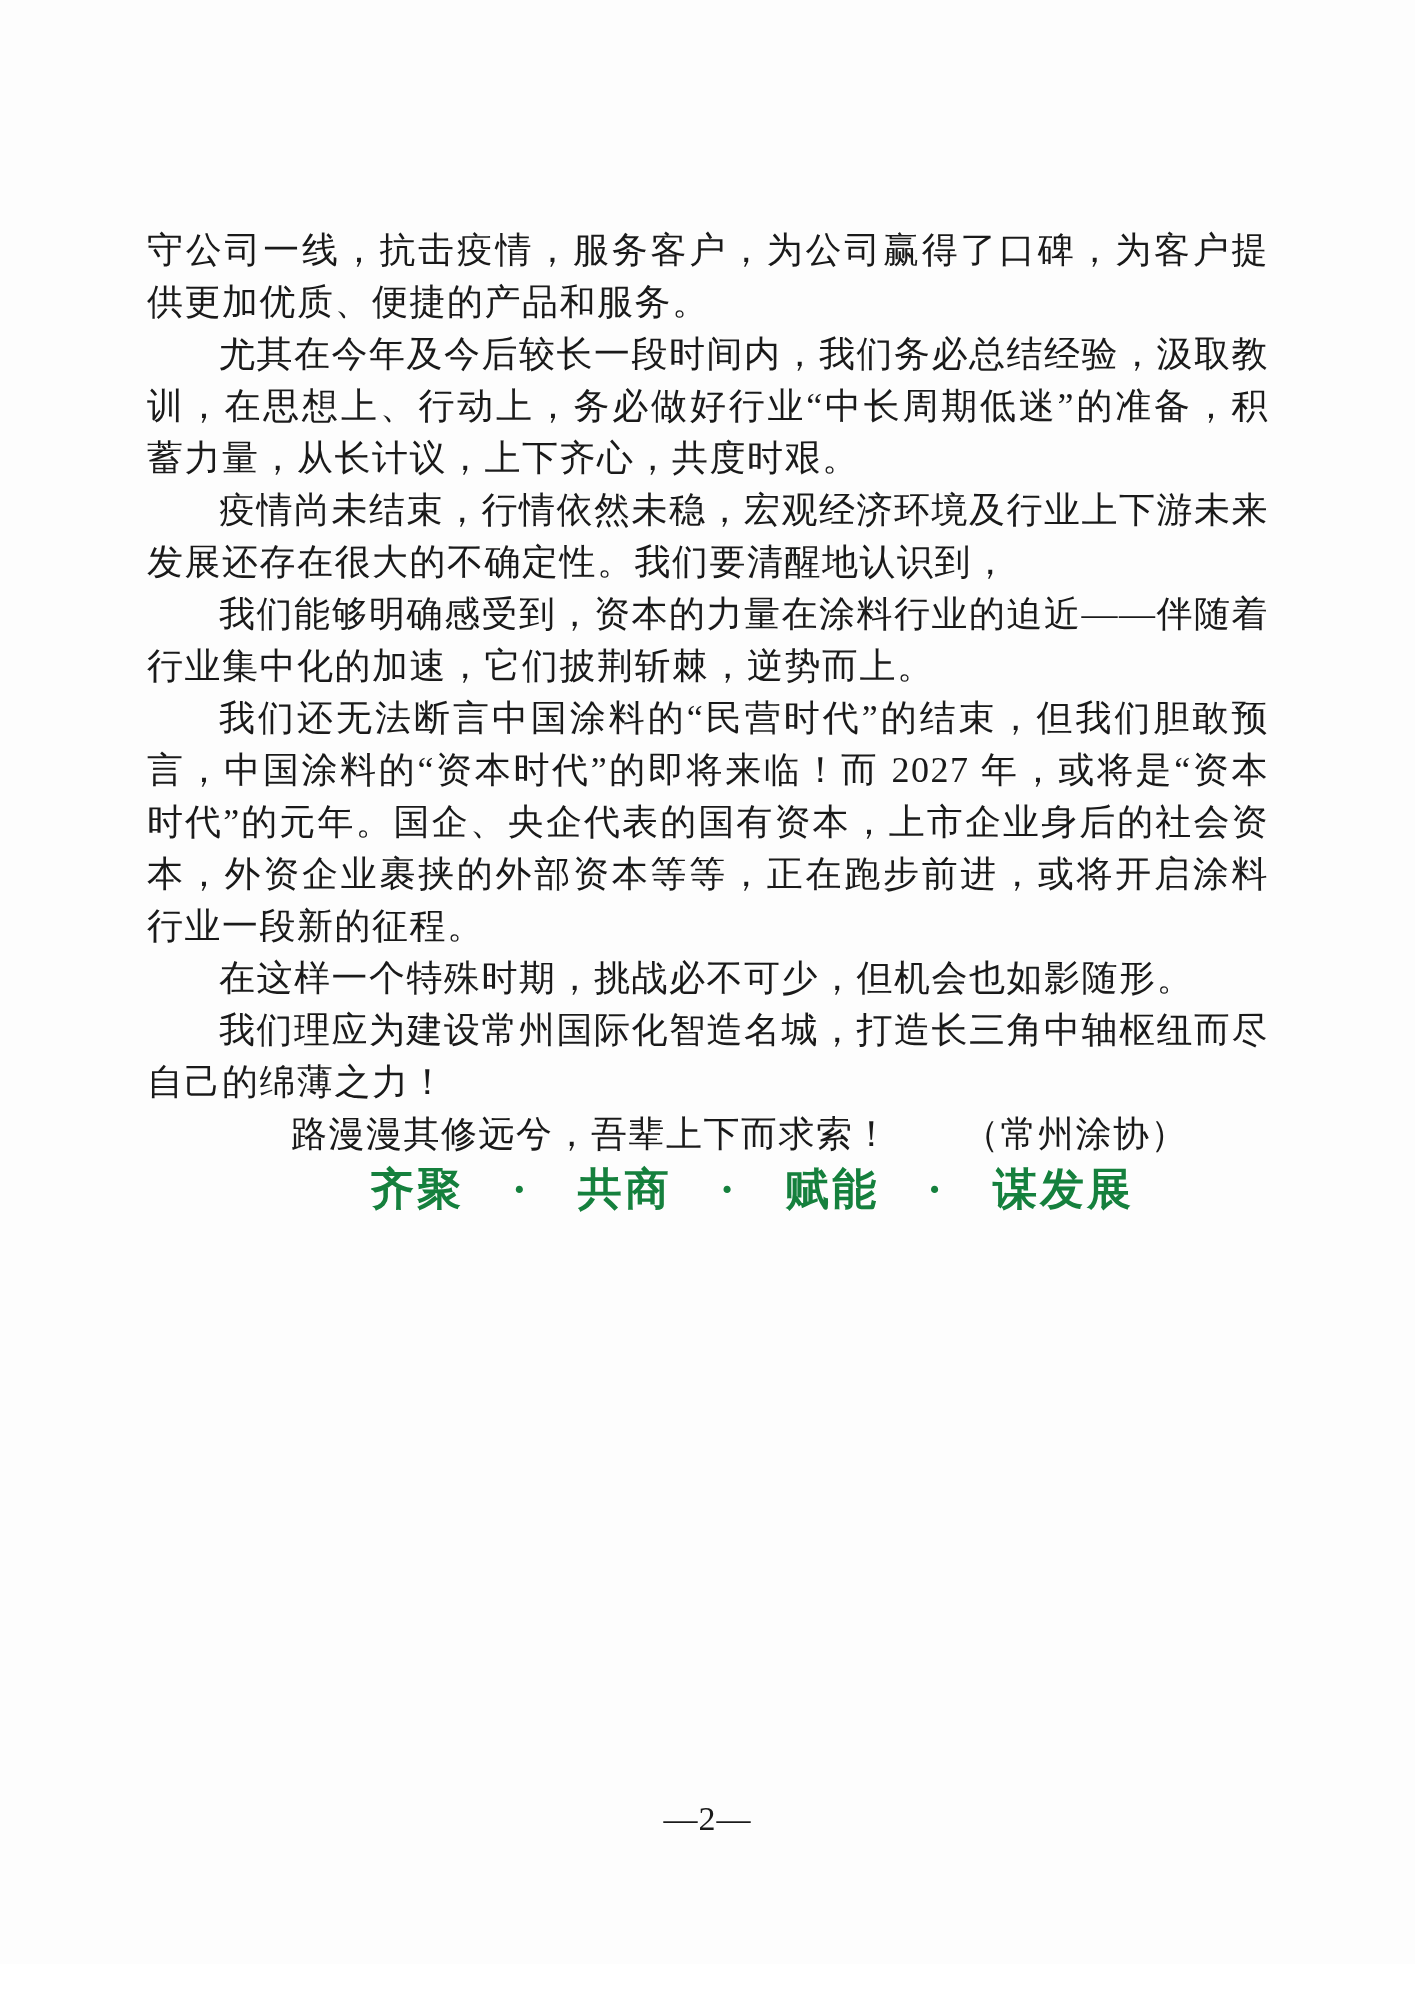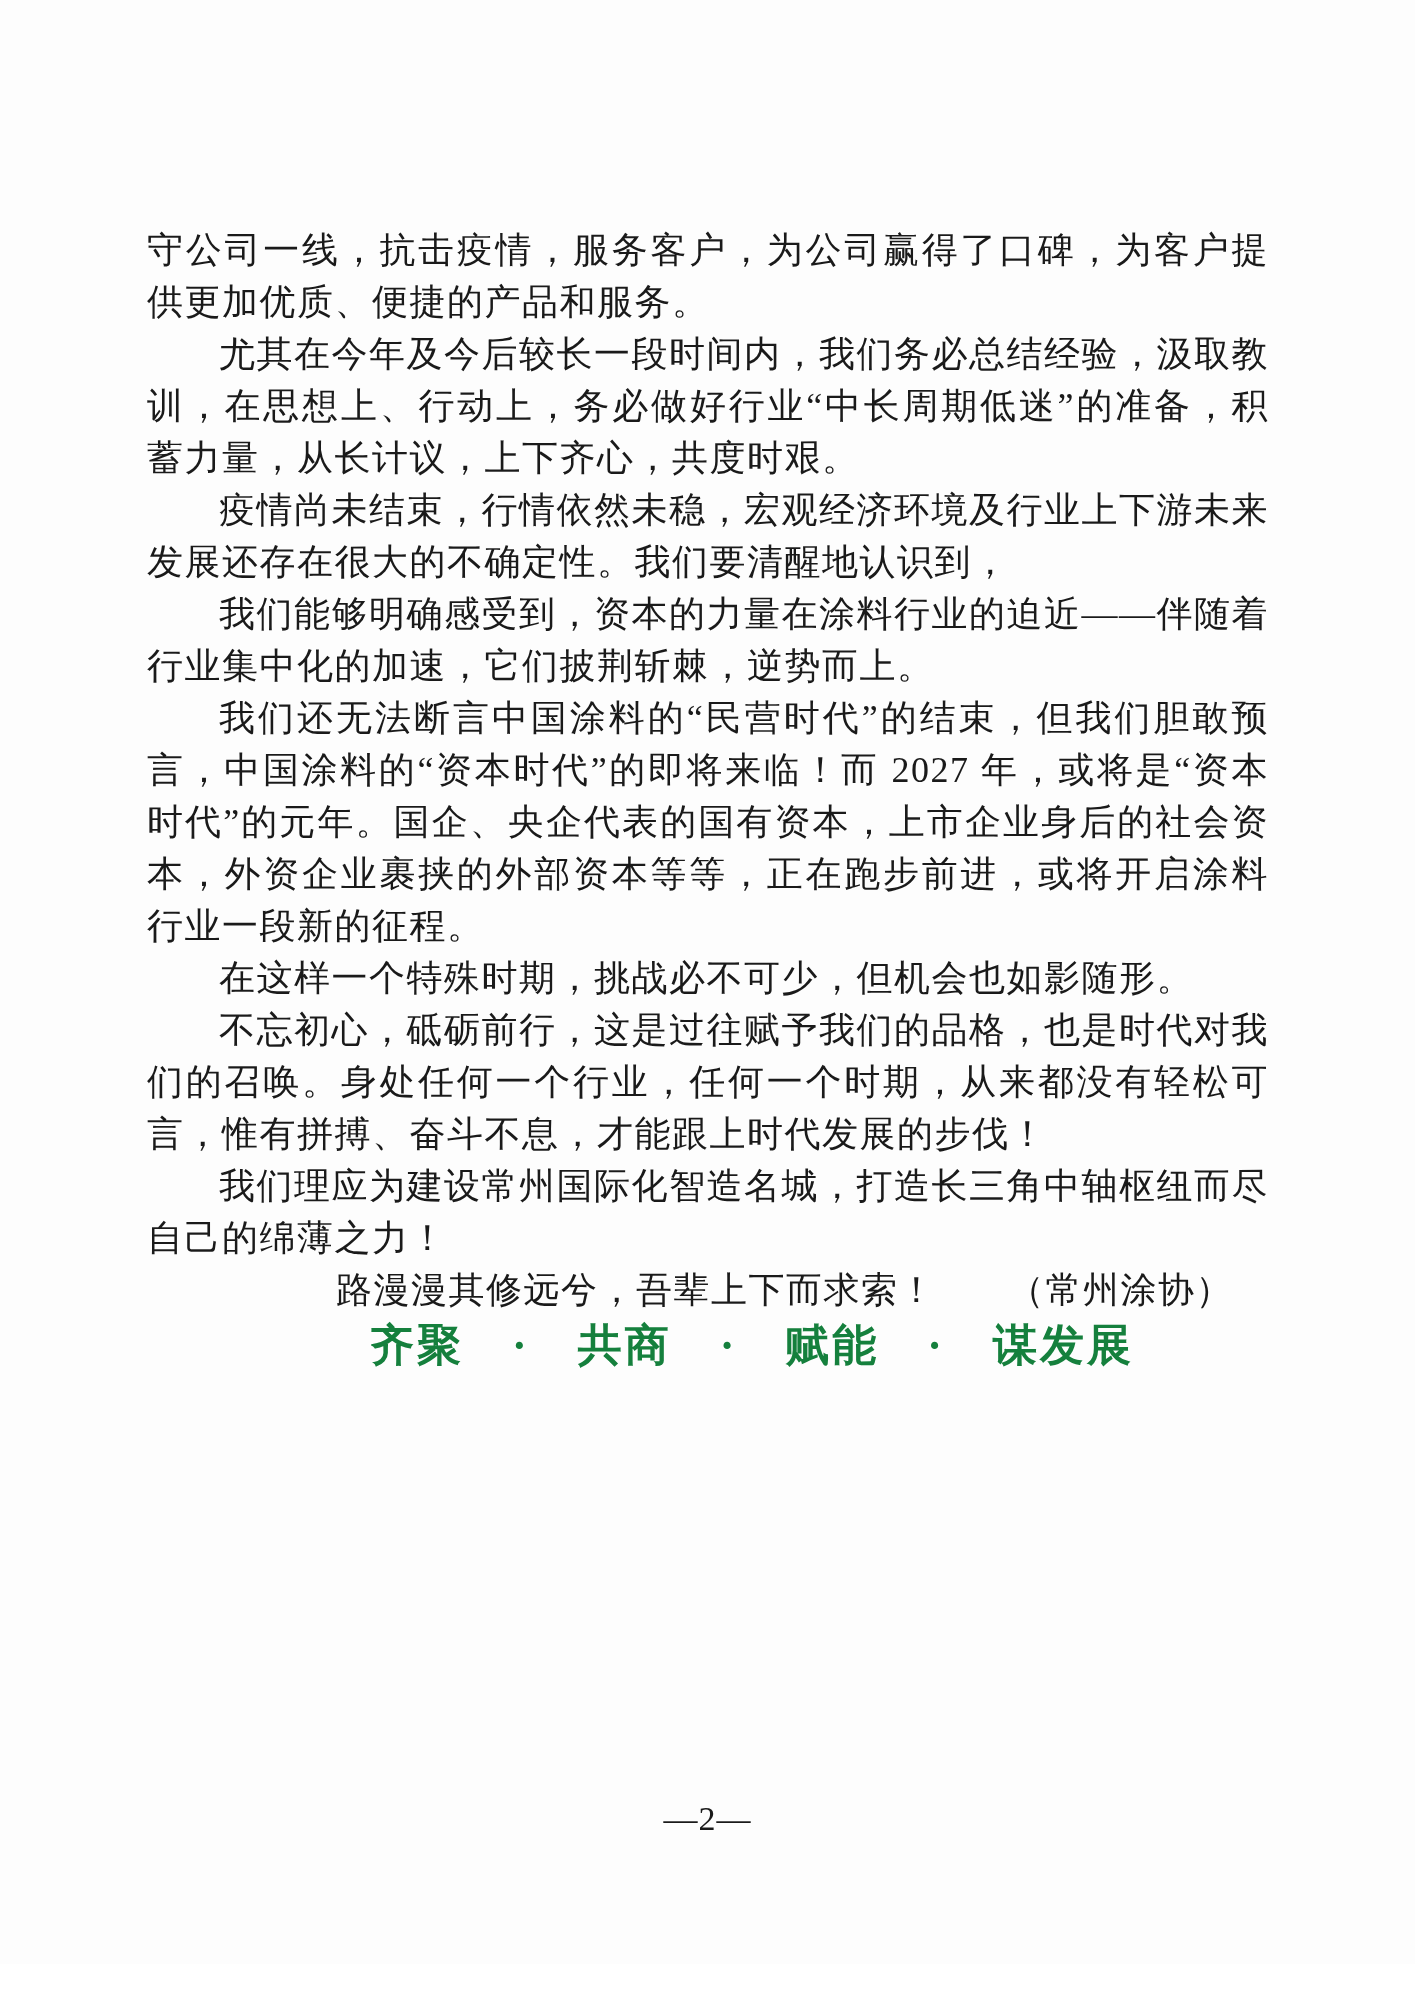--- a/index.html
+++ b/index.html
@@ -29,21 +29,21 @@
   .content p {
     margin: 0;
     text-indent: 2em;
   }
 
   p.continued { text-indent: 0; }
   p.deep-indent { text-indent: 3em; }
 
   .closing-row {
     display: flex;
-    justify-content: flex-end;
+    justify-content: flex-start;
     align-items: baseline;
     text-indent: 0;
   }
   .closing-text { padding-left: 72px; }
   .closing-attribution { padding-right: 36px; white-space: nowrap; }
 
   .section-heading {
     margin: 52px 0 42px 0;
     text-align: center;
     text-indent: 0;
@@ -79,21 +79,20 @@
     <p>尤其在今年及今后较长一段时间内，我们务必总结经验，汲取教训，在思想上、行动上，务必做好行业“中长周期低迷”的准备，积蓄力量，从长计议，上下齐心，共度时艰。</p>
 
     <p>疫情尚未结束，行情依然未稳，宏观经济环境及行业上下游未来发展还存在很大的不确定性。我们要清醒地认识到，</p>
 
     <p>我们能够明确感受到，资本的力量在涂料行业的迫近——伴随着行业集中化的加速，它们披荆斩棘，逆势而上。</p>
 
     <p>我们还无法断言中国涂料的“民营时代”的结束，但我们胆敢预言，中国涂料的“资本时代”的即将来临！而 2027 年，或将是“资本时代”的元年。国企、央企代表的国有资本，上市企业身后的社会资本，外资企业裹挟的外部资本等等，正在跑步前进，或将开启涂料行业一段新的征程。</p>
 
     <p>在这样一个特殊时期，挑战必不可少，但机会也如影随形。</p>
 
-    <p>不忘初心，砥砺前行，这是过往赋予我们的品格，也是时代对我们的召唤。身处任何一个行业，任何一个时期，从来都没有轻松可言，惟有拼搏、奋斗不息，才能跟上时代发展的步伐！</p>
 
     <p>我们理应为建设常州国际化智造名城，打造长三角中轴枢纽而尽自己的绵薄之力！</p>
 
     <p class="closing-row">
       <span class="closing-text">路漫漫其修远兮，吾辈上下而求索！</span>
       <span class="closing-attribution">（常州涂协）</span>
     </p>
 
     <p class="section-heading">齐聚 · 共商 · 赋能 · 谋发展</p>
 

